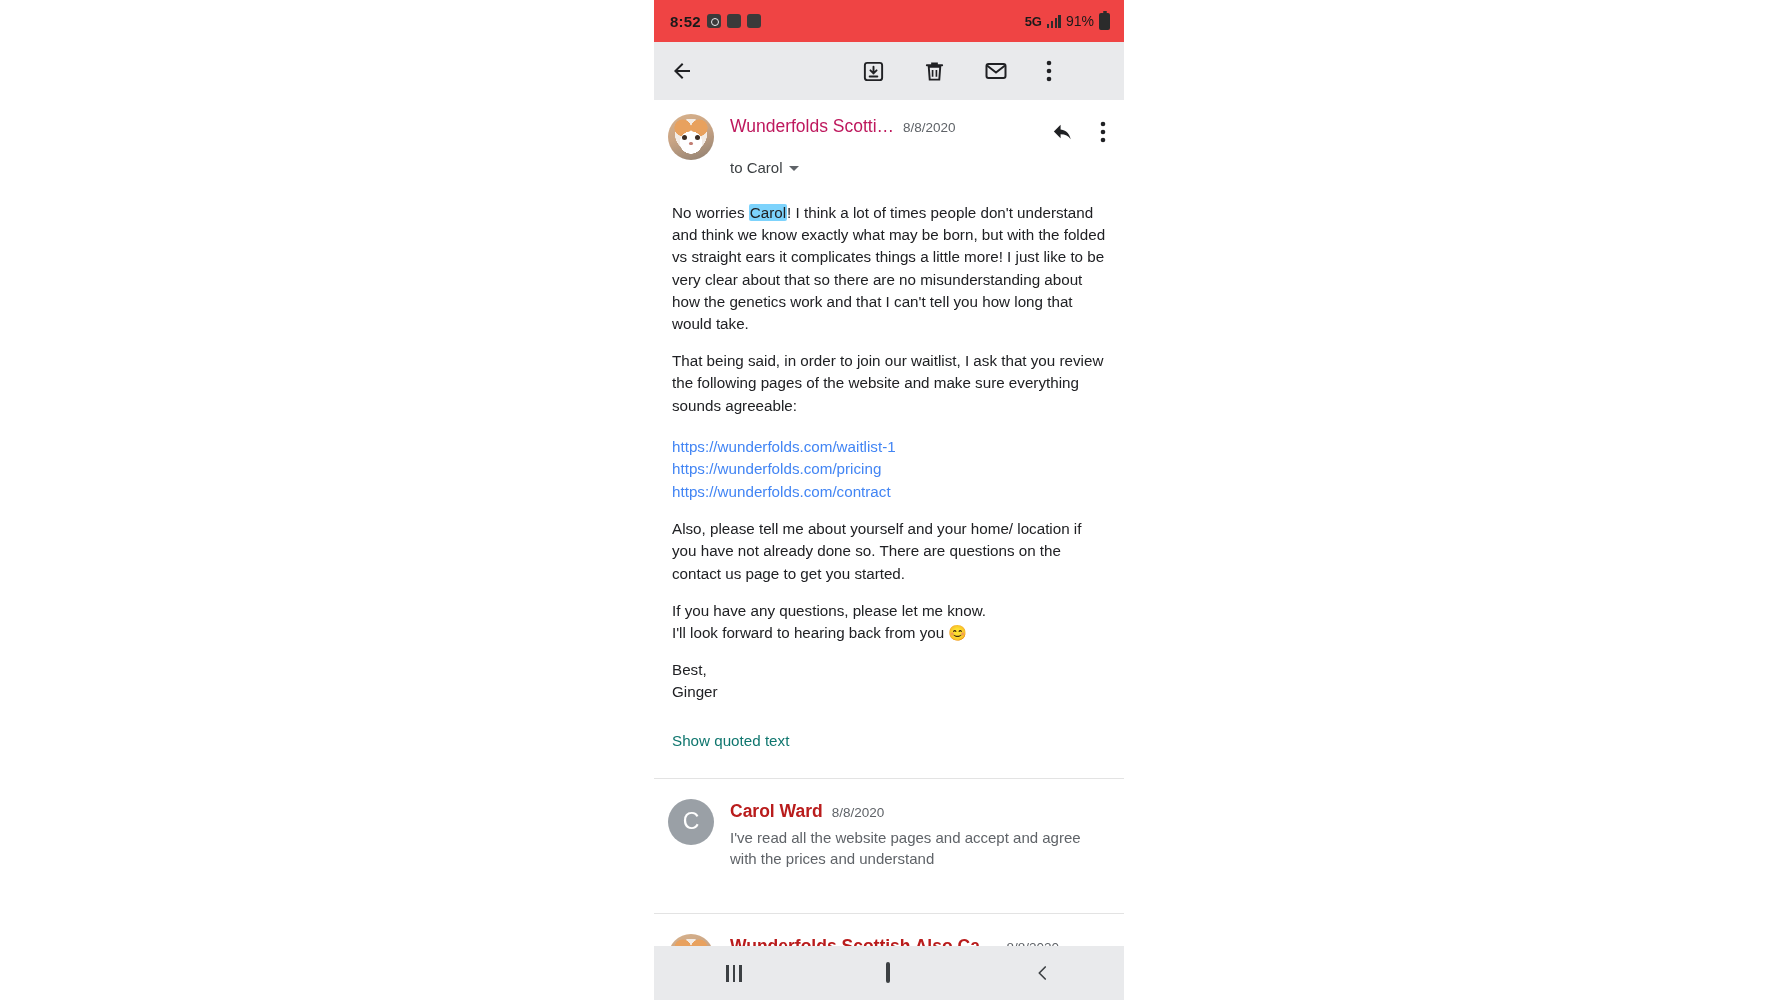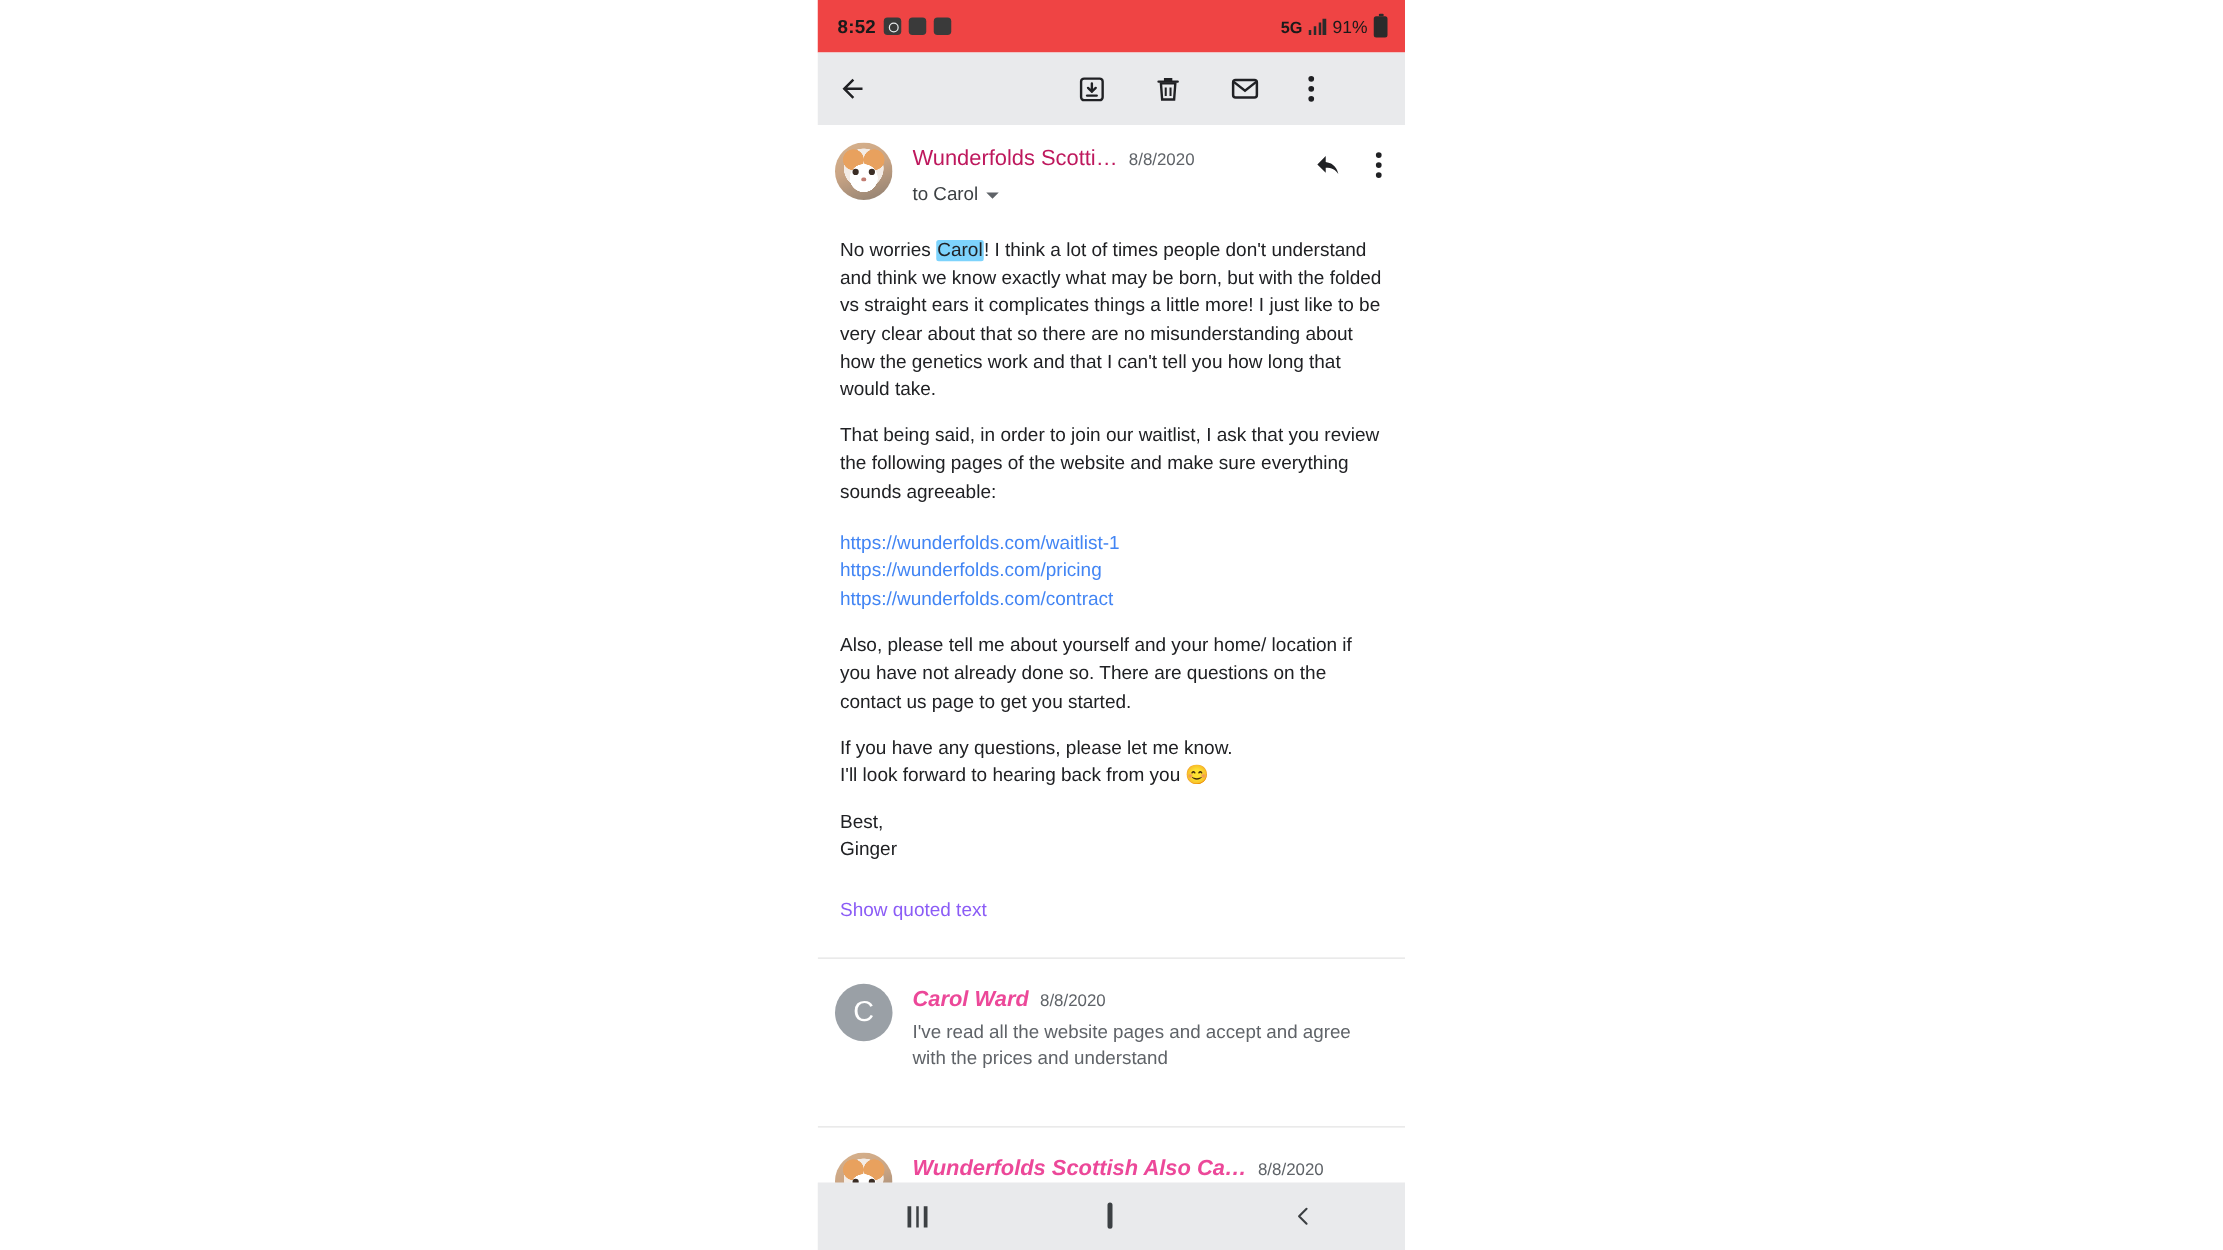--- a/index.html
+++ b/index.html
@@ -176,21 +176,21 @@
   }
   .date {
     font-size: 13.5px;
     color: #5f6368;
     white-space: nowrap;
   }
   .to-row {
     display: flex;
     align-items: center;
     gap: 6px;
-    margin-top: 10px;
+    margin-top: 22px;
     font-size: 15px;
     color: #3c4043;
   }
   .chev {
     width: 0; height: 0;
     border-left: 5px solid transparent;
     border-right: 5px solid transparent;
     border-top: 5px solid #5f6368;
     margin-top: 2px;
   }
@@ -215,21 +215,21 @@
     display: block;
     color: #4285f4;
     text-decoration: none;
     font-size: 15.2px;
     line-height: 1.48;
   }
   .links { margin-bottom: 15px; margin-top: 19px; }
   .sig { margin-bottom: 0; }
   .quoted {
     margin-top: 26px;
-    color: #8b5cf6;
+    color: #0f766e;
     font-size: 15.2px;
     cursor: pointer;
   }
 
   .divider {
     height: 1px;
     background: #e3e3e3;
     margin: 26px 0 0 0;
   }
 
@@ -241,26 +241,25 @@
   }
   .collapsed .snippet {
     font-size: 15px;
     color: #5f6368;
     line-height: 1.42;
     margin-top: 5px;
   }
   .collapsed .sender2 {
     font-size: 17.5px;
     font-weight: 700;
-    color: #ec4899;
+    color: #b91c1c;
     white-space: nowrap;
     overflow: hidden;
     text-overflow: ellipsis;
     max-width: 268px;
-    font-style: italic;
   }
 
   
   .navbar {
     position: absolute;
     left: 0; bottom: 0;
     width: 470px;
     height: 54px;
     background: #e9eaec;
     display: flex;

